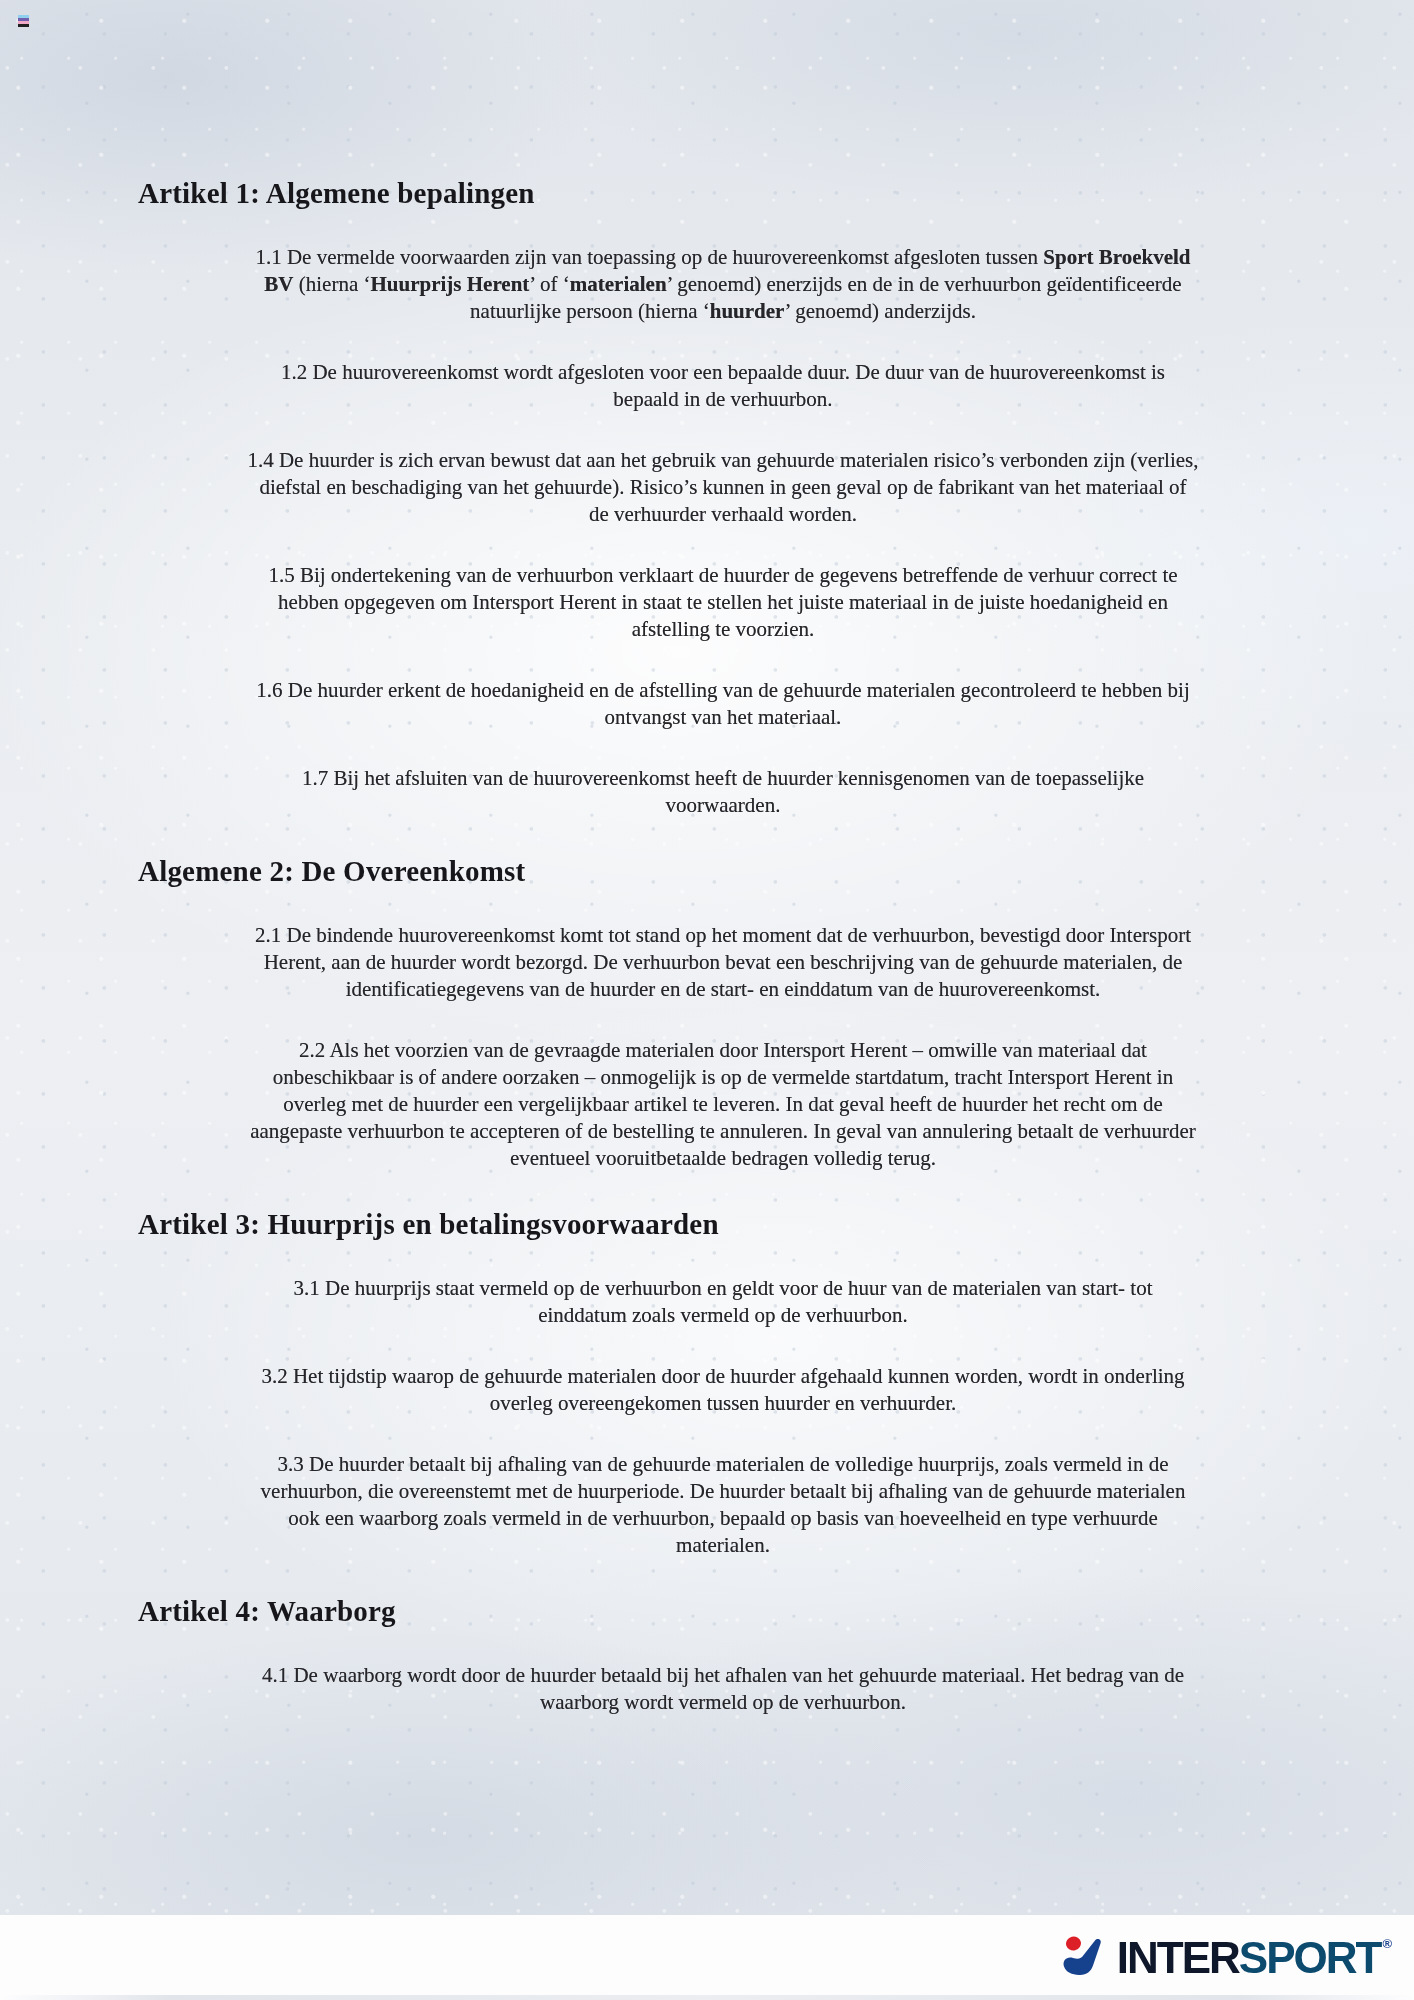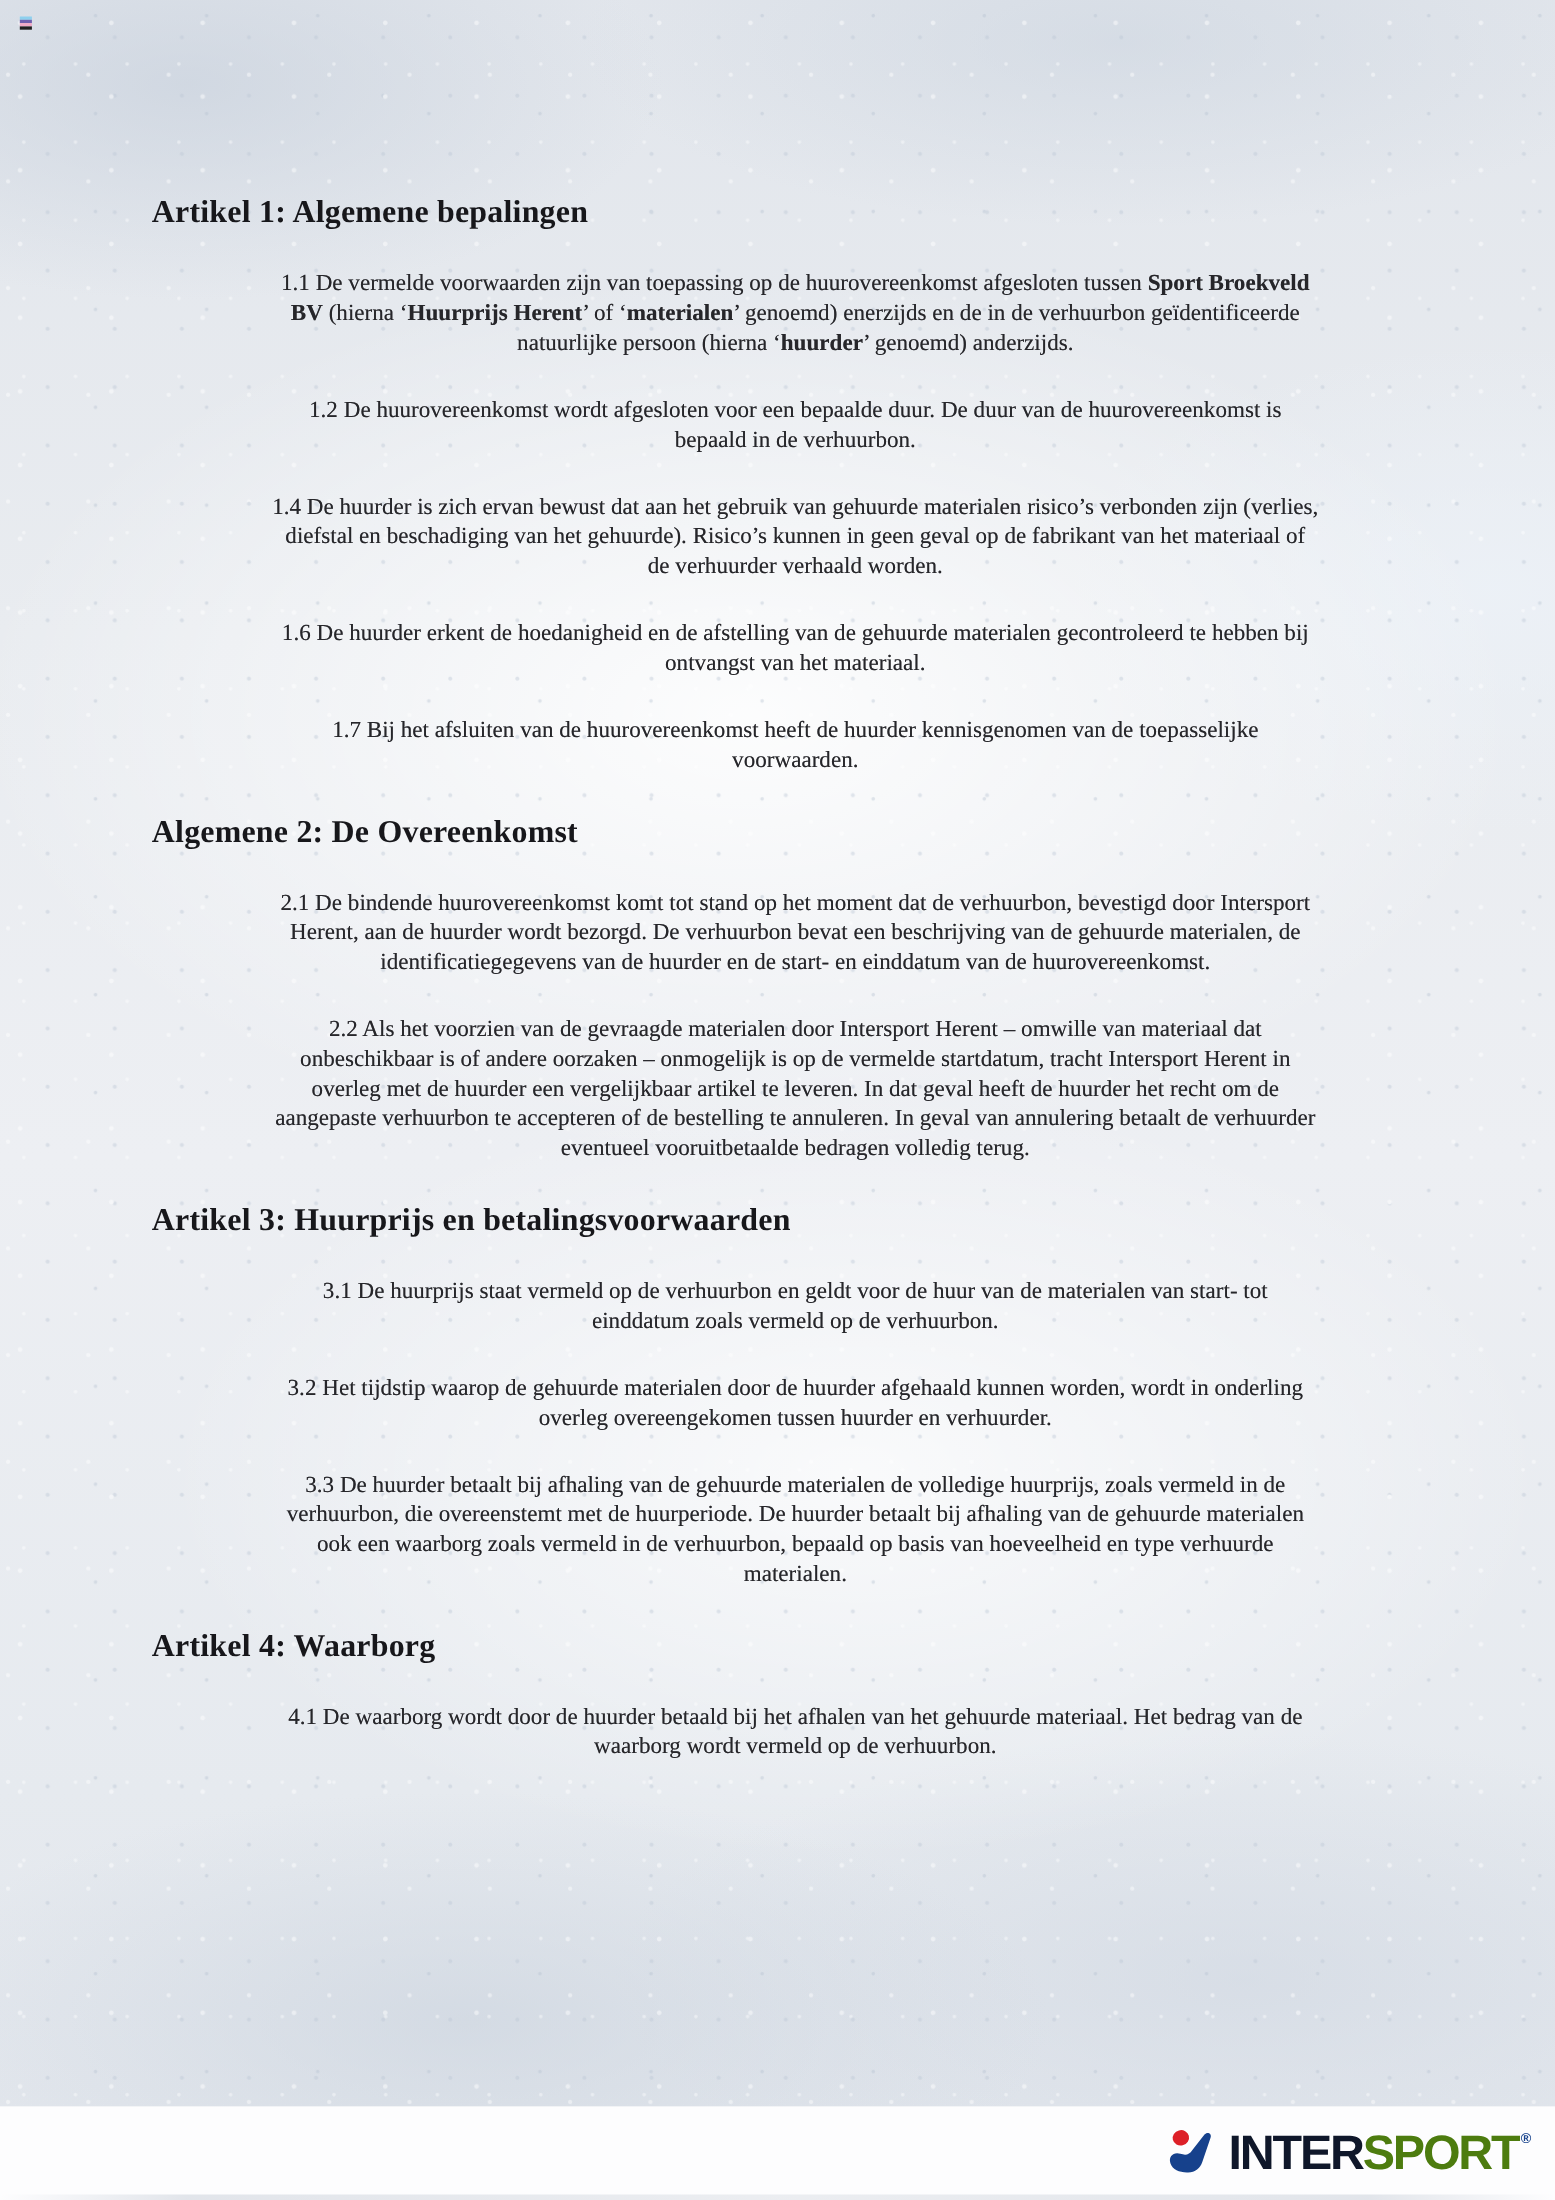--- a/index.html
+++ b/index.html
@@ -107,21 +107,21 @@
   .logo svg { display: block; margin-right: 7px; }
   .logo-text {
     font-family: "Liberation Sans", sans-serif;
     font-weight: bold;
     font-size: 44px;
     line-height: 44px;
     letter-spacing: -2px;
     white-space: nowrap;
   }
   .logo-text .red  { color: #0f172a; }
-  .logo-text .blue { color: #4d7c0f; }
+  .logo-text .blue { color: #0c4a6e; }
   .logo .reg-symbol {
     color: #16418c;
     font-family: "Liberation Sans", sans-serif;
     font-size: 13px;
     font-weight: bold;
     align-self: flex-start;
     margin: 2px 0 0 2px;
   }
 </style>
 </head>
@@ -138,20 +138,21 @@
     <div class="stripe" style="background:#202020"></div>
   </div>
 
   <main class="content">
 
     <section>
       <h2 class="article-heading">Artikel 1: Algemene bepalingen</h2>
       <p class="para">1.1 De vermelde voorwaarden zijn van toepassing op de huurovereenkomst afgesloten tussen <b>Sport Broekveld</b><br><b>BV</b> (hierna ‘<b>Huurprijs Herent</b>’ of ‘<b>materialen</b>’ genoemd) enerzijds en de in de verhuurbon geïdentificeerde<br>natuurlijke persoon (hierna ‘<b>huurder</b>’ genoemd) anderzijds.</p>
       <p class="para">1.2 De huurovereenkomst wordt afgesloten voor een bepaalde duur. De duur van de huurovereenkomst is<br>bepaald in de verhuurbon.</p>
       <p class="para">1.4 De huurder is zich ervan bewust dat aan het gebruik van gehuurde materialen risico’s verbonden zijn (verlies,<br>diefstal en beschadiging van het gehuurde). Risico’s kunnen in geen geval op de fabrikant van het materiaal of<br>de verhuurder verhaald worden.</p>
+      <p class="para">1.5 Bij ondertekening van de verhuurbon verklaart de huurder de gegevens betreffende de verhuur correct te<br>hebben opgegeven om Intersport Herent in staat te stellen het juiste materiaal in de juiste hoedanigheid en<br>afstelling te voorzien.</p>
       <p class="para">1.6 De huurder erkent de hoedanigheid en de afstelling van de gehuurde materialen gecontroleerd te hebben bij<br>ontvangst van het materiaal.</p>
       <p class="para">1.7 Bij het afsluiten van de huurovereenkomst heeft de huurder kennisgenomen van de toepasselijke<br>voorwaarden.</p>
     </section>
 
     <section>
       <h2 class="article-heading">Algemene 2: De Overeenkomst</h2>
       <p class="para">2.1 De bindende huurovereenkomst komt tot stand op het moment dat de verhuurbon, bevestigd door Intersport<br>Herent, aan de huurder wordt bezorgd. De verhuurbon bevat een beschrijving van de gehuurde materialen, de<br>identificatiegegevens van de huurder en de start- en einddatum van de huurovereenkomst.</p>
       <p class="para">2.2 Als het voorzien van de gevraagde materialen door Intersport Herent – omwille van materiaal dat<br>onbeschikbaar is of andere oorzaken – onmogelijk is op de vermelde startdatum, tracht Intersport Herent in<br>overleg met de huurder een vergelijkbaar artikel te leveren. In dat geval heeft de huurder het recht om de<br>aangepaste verhuurbon te accepteren of de bestelling te annuleren. In geval van annulering betaalt de verhuurder<br>eventueel vooruitbetaalde bedragen volledig terug.</p>
     </section>
 

